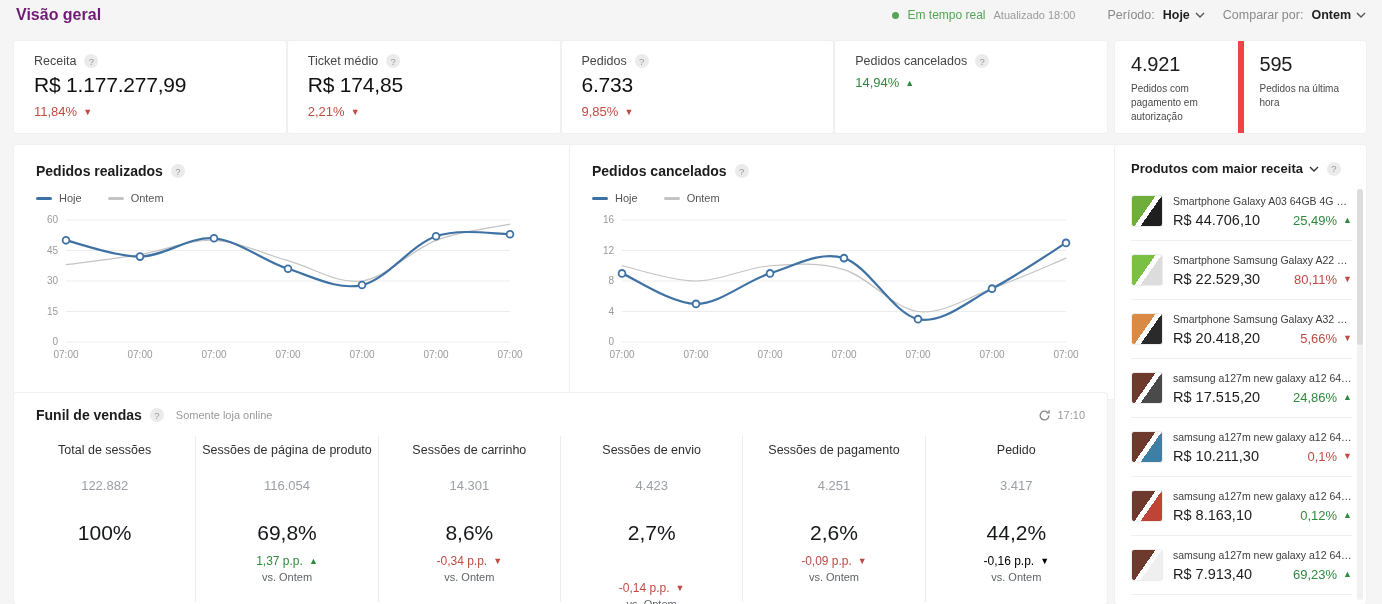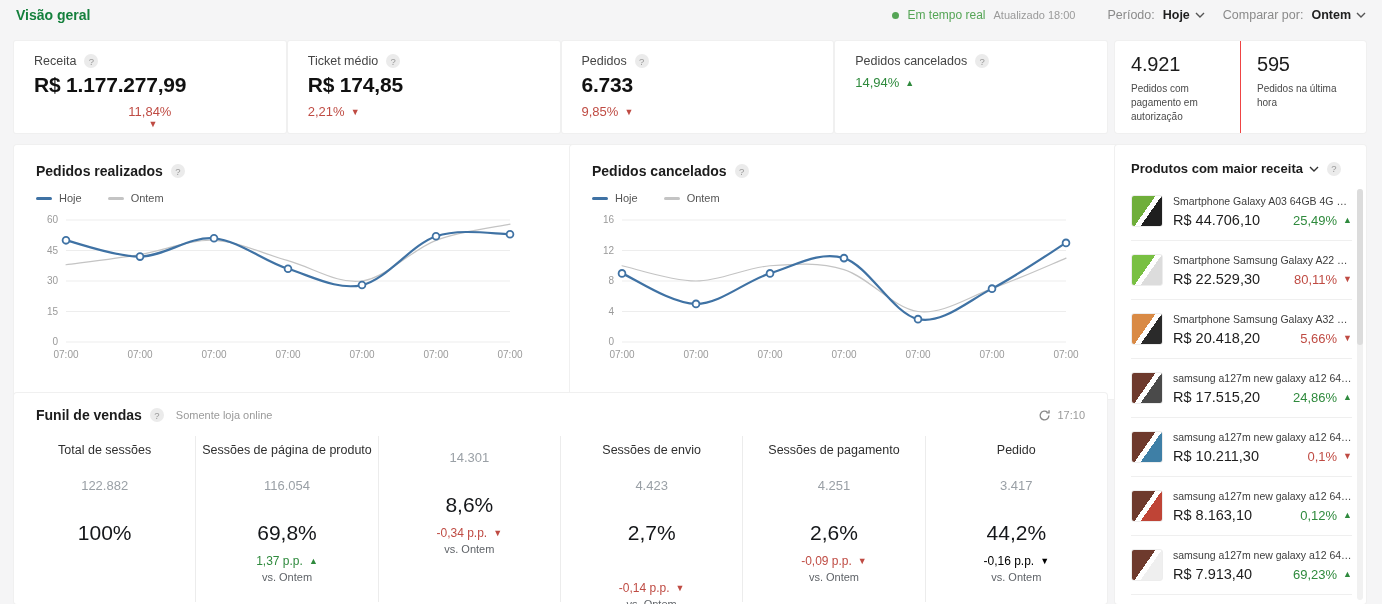--- a/index.html
+++ b/index.html
@@ -5,42 +5,42 @@
   html,body{margin:0;padding:0;}
   body{
     width:1382px;height:604px;position:relative;overflow:hidden;
     background:#f5f5f6;color:#222;
     font-family:"Liberation Sans",sans-serif;
     -webkit-font-smoothing:antialiased;
   }
   .card{position:absolute;background:#fff;border-radius:3px;box-shadow:0 0 0 1px #f0f0f0;}
   
   .topbar{height:30px;display:flex;align-items:center;padding:0 16px;}
-  .page-title{font-size:14px;font-weight:700;color:#15803d;}
+  .page-title{font-size:16px;font-weight:700;color:#701a75;}
   .tb-right{margin-left:auto;display:flex;align-items:center;gap:8px;}
   .dot{width:7px;height:7px;border-radius:50%;display:inline-block;}
   .rt{font-size:12px;}
   .upd{font-size:11px;color:#9a9a9a;margin-right:14px;}
   .sel-label{font-size:12.5px;color:#8a8a8a;margin-left:10px;}
   .sel{display:inline-flex;align-items:center;gap:5px;font-size:12.5px;font-weight:700;color:#1f1f1f;cursor:pointer;}
   .chev{display:inline-block;}
   
   #kpi-row{position:absolute;left:14px;top:41px;width:1093px;height:92px;display:flex;gap:2px;}
   .kpi{flex:1;background:#fff;border-radius:2px;padding:13px 20px 0;box-shadow:0 0 0 1px #f0f0f0;}
   .klabel{display:flex;align-items:center;font-size:12.5px;color:#454545;}
-  .kval{margin-top:5px;font-size:21px;font-weight:700;color:#111;letter-spacing:-.2px;}
+  .kval{margin-top:5px;font-size:21px;font-weight:400;color:#111;letter-spacing:-.2px;}
   .kdelta{margin-top:7px;font-size:13px;display:flex;align-items:center;}
   .tri{font-size:9px;margin-left:6px;}
   .help{width:14px;height:14px;border-radius:50%;background:#ebebeb;color:#999;
         font-size:9.5px;display:inline-flex;align-items:center;justify-content:center;
         margin-left:8px;flex:0 0 auto;cursor:pointer;}
   
   #side-card{left:1115px;top:41px;width:251px;height:92px;display:flex;}
   .scol{flex:1;padding:12px 8px 0 16px;}
-  .scol.first{border-right:1px solid #ef4444;}
+  .scol.first{border-right:6px solid #ef4444;}
   .sval{font-size:20px;color:#1d1d1d;letter-spacing:-.2px;}
   .slabel{margin-top:6px;font-size:10px;color:#4a4a4a;line-height:1.4;}
   
   .chart-card{padding:18px 22px 0;}
   #chart1{left:14px;top:145px;width:538px;height:236px;}
   #chart2{left:570px;top:145px;width:537px;height:236px;}
   .ctitle-row{display:flex;align-items:center;}
   .ctitle{font-size:14px;font-weight:700;color:#1c1c1c;}
   .legend{display:flex;align-items:center;gap:26px;margin-top:13px;}
   .litem{display:inline-flex;align-items:center;gap:7px;font-size:11px;color:#555;cursor:pointer;}
@@ -106,21 +106,21 @@
   </div>
 </div>
 
 <div id="kpi-row">
     <div class="kpi">
       <div class="klabel">
         <span>Receita</span>
         <span class="help">?</span>
       </div>
       <div class="kval">R$ 1.177.277,99</div>
-      <div class="kdelta" style="color: rgb(191, 75, 67); flex-direction: column;">
+      <div class="kdelta" style="color: rgb(191, 75, 67);">
         <span>11,84%</span>
         <span class="tri">▼</span>
       </div>
     </div>
     <div class="kpi">
       <div class="klabel">
         <span>Ticket médio</span>
         <span class="help">?</span>
       </div>
       <div class="kval">R$ 174,85</div>
@@ -386,20 +386,21 @@
         <div class="fcount">116.054</div>
         <div class="fpct">69,8%</div>
         <div class="fdelta" style="color: rgb(47, 138, 61); justify-content: center;">
           <span>1,37 p.p.</span>
           <span class="tri">▲</span>
         </div>
         <div class="fvs">vs. Ontem</div>
       </div>
       <div class="fcol bl">
         <div class="fshade" style="background: rgb(237, 241, 249); top: 154.304px;"></div>
+        <div class="fhead">Sessões de carrinho</div>
         <div class="fcount">14.301</div>
         <div class="fpct">8,6%</div>
         <div class="fdelta" style="color: rgb(191, 75, 67);">
           <span>-0,34 p.p.</span>
           <span class="tri">▼</span>
         </div>
         <div class="fvs">vs. Ontem</div>
       </div>
       <div class="fcol bl">
         <div class="fshade" style="background: rgb(237, 241, 249); top: 162.328px;"></div>

